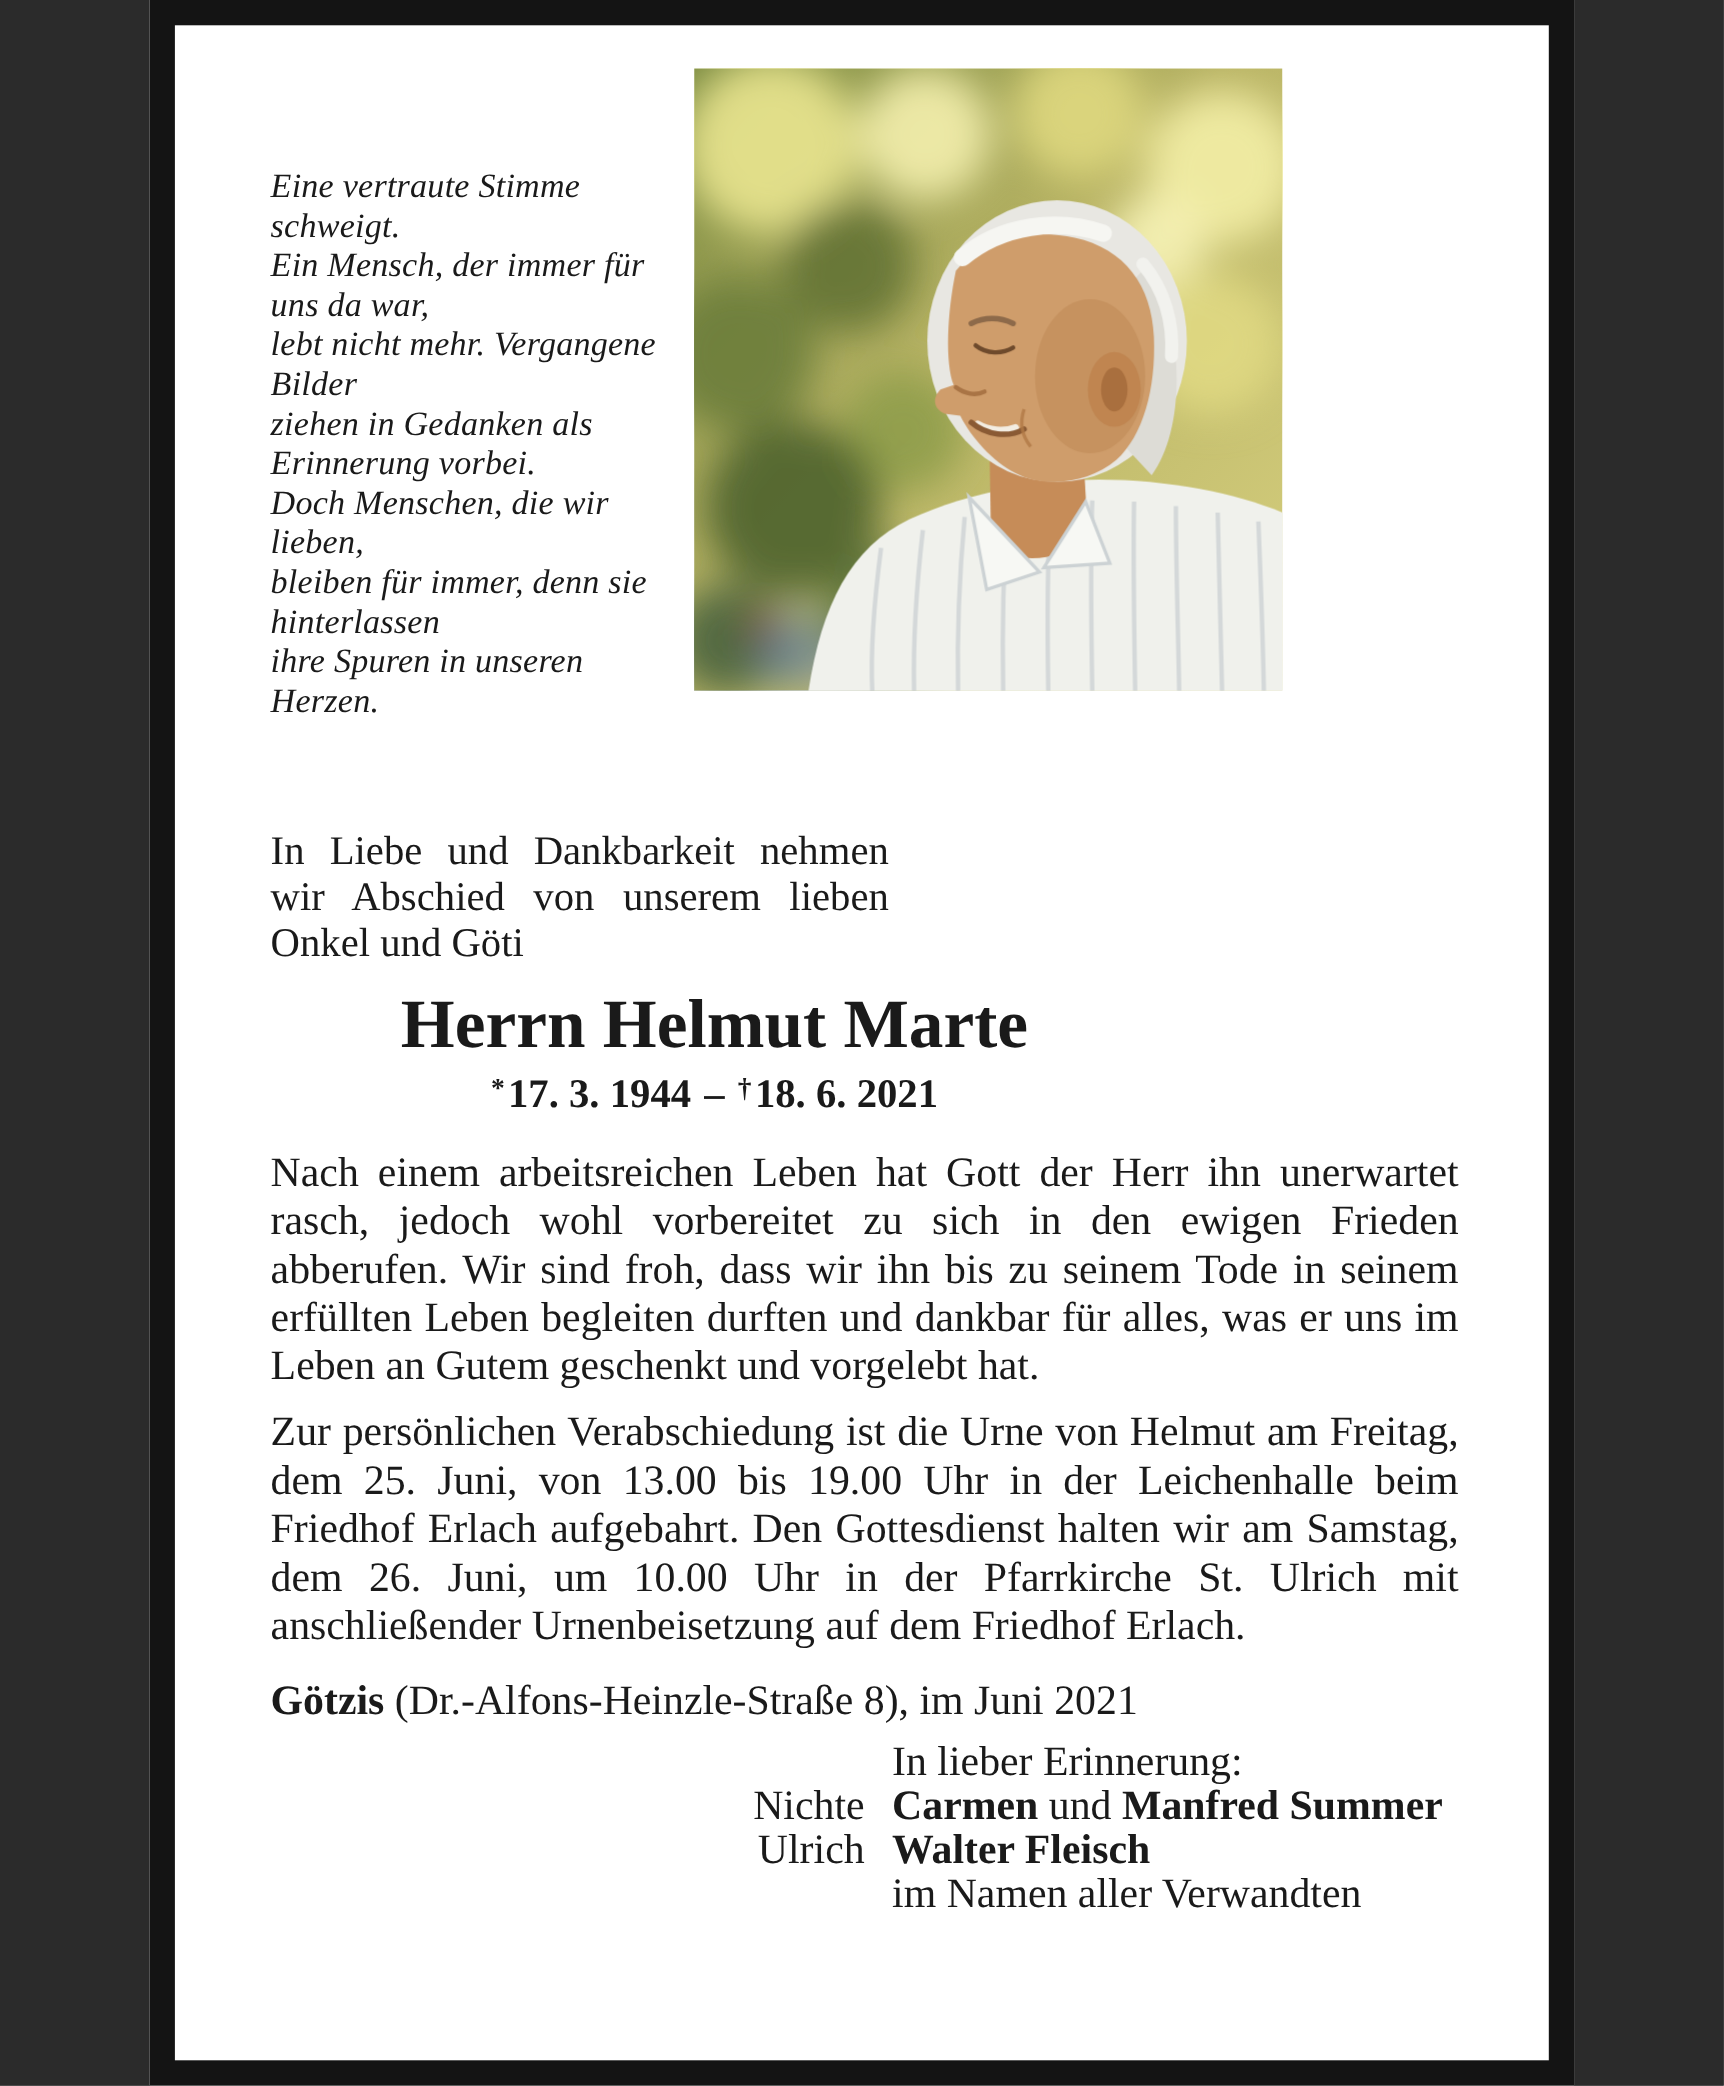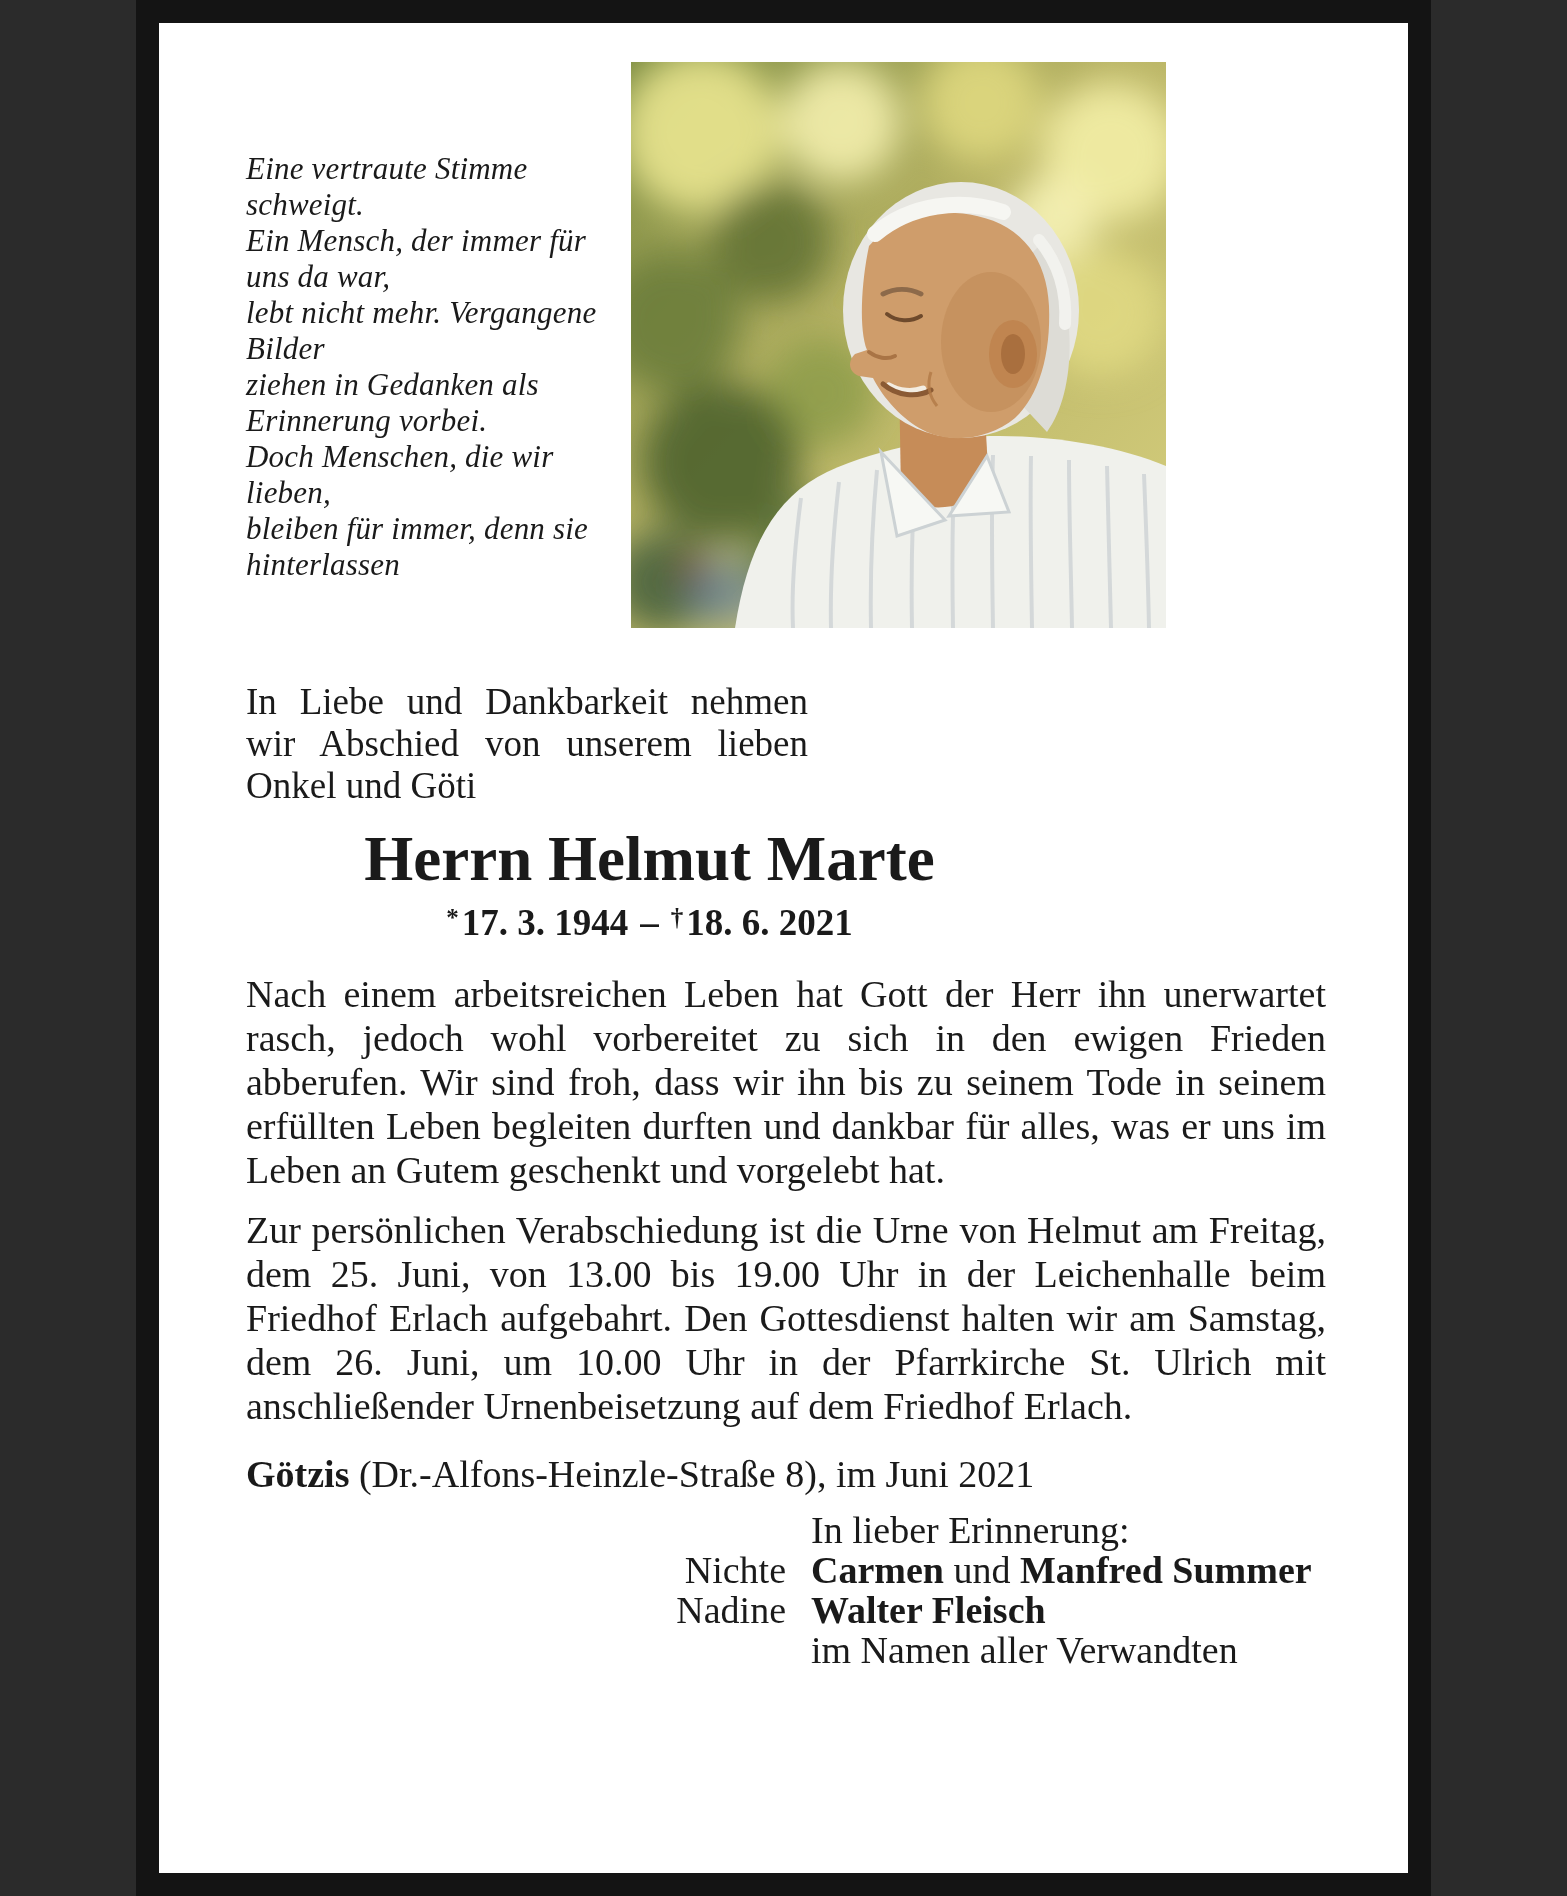--- a/index.html
+++ b/index.html
@@ -133,20 +133,21 @@
 
     <div class="top-section">
       <div class="left-col">
         <div class="poem">
           <div class="poem-line">Eine vertraute Stimme schweigt.</div>
           <div class="poem-line">Ein Mensch, der immer für uns da war,</div>
           <div class="poem-line">lebt nicht mehr. Vergangene Bilder</div>
           <div class="poem-line">ziehen in Gedanken als Erinnerung vorbei.</div>
           <div class="poem-line">Doch Menschen, die wir lieben,</div>
           <div class="poem-line">bleiben für immer, denn sie hinterlassen</div>
+          <div class="poem-line">ihre Spuren in unseren Herzen.</div>
         </div>
         <div class="intro">In Liebe und Dankbarkeit nehmen wir Abschied von unserem lieben Onkel und Göti</div>
       </div>
 
       <div class="photo-wrap">
         <svg viewBox="0 0 535 566" width="535" height="566" xmlns="http://www.w3.org/2000/svg">
           <defs>
             <linearGradient id="bgGrad" x1="0" y1="0" x2="1" y2="1">
               <stop offset="0" stop-color="#7c8c42"></stop>
               <stop offset="0.45" stop-color="#b9b465"></stop>
@@ -234,21 +235,21 @@
     <div class="remembrance">
       <div class="rem-row">
         <div class="rem-label"></div>
         <div class="rem-value">In lieber Erinnerung:</div>
       </div>
       <div class="rem-row">
         <div class="rem-label">Nichte</div>
         <div class="rem-value"><span class="bold">Carmen</span> <span>und</span> <span class="bold">Manfred Summer</span></div>
       </div>
       <div class="rem-row">
-        <div class="rem-label">Nadine</div>
+        <div class="rem-label">Ulrich</div>
         <div class="rem-value bold">Walter Fleisch</div>
       </div>
       <div class="rem-row">
         <div class="rem-label"></div>
         <div class="rem-value">im Namen aller Verwandten</div>
       </div>
     </div>
 
 
   </div>

